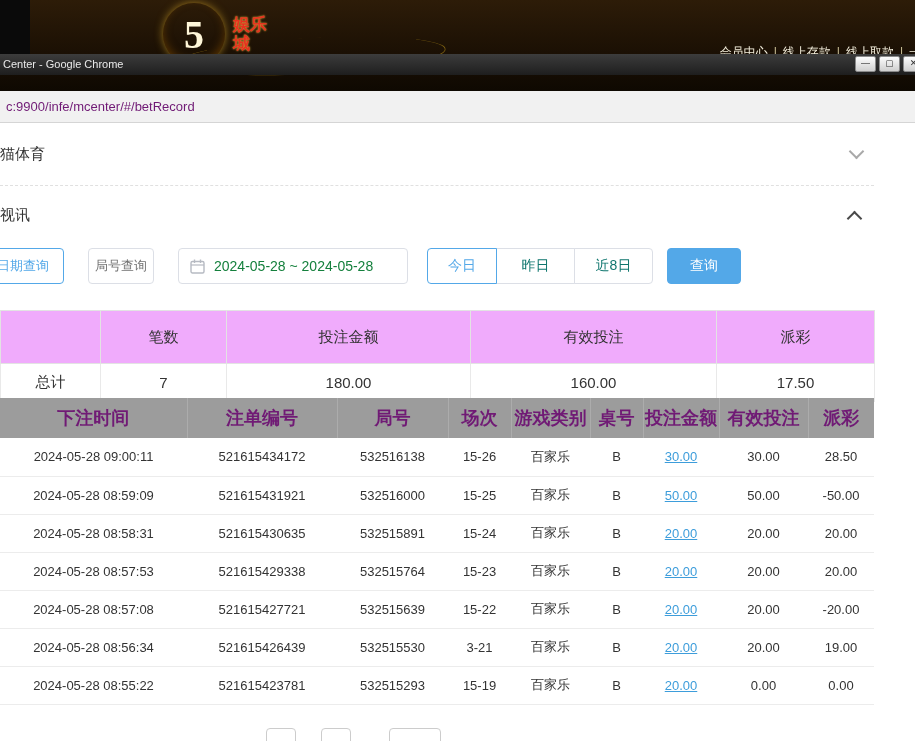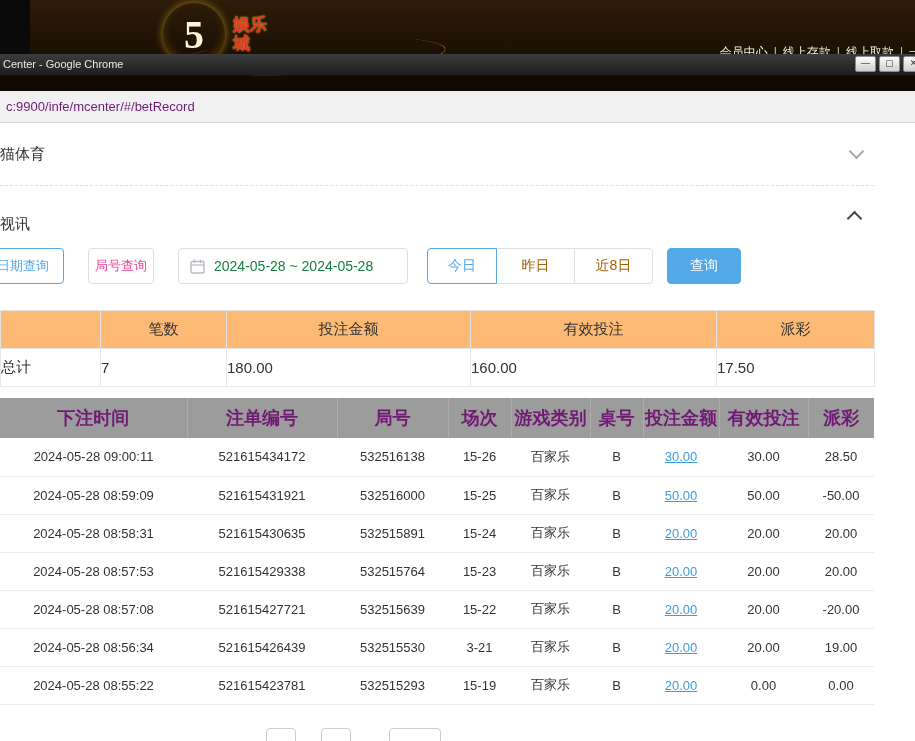--- a/index.html
+++ b/index.html
@@ -37,46 +37,46 @@
     background:linear-gradient(180deg,#fdfdfd,#cfcfcf); border:1px solid #8a8a8a; border-radius:2px;
     font-size:9px; line-height:13px; text-align:center; color:#333; }
   .urlbar { position:absolute; top:91px; left:0; width:915px; height:32px;
     background:#f1f1f1; border-bottom:1px solid #d5d5d5; }
   .url-text { position:absolute; left:6px; top:8px; font-size:13px; color:#701a75; }
 
   
   .page { position:absolute; top:123px; left:0; width:915px; height:618px; background:#fff; }
   .sec-label { position:absolute; left:0; font-size:15px; color:#333; }
   .sec1 { top:22px; }
-  .sec2 { top:92px; }
+  .sec2 { top:83px; }
   .chev { position:absolute; width:11px; height:11px; }
   .chev-down { left:851px; top:23px; border-right:2px solid #a9a9a9; border-bottom:2px solid #a9a9a9; transform:rotate(45deg); }
   .chev-up   { left:849px; top:90px; border-right:2px solid #4a4a4a; border-top:2px solid #4a4a4a; transform:rotate(-45deg); }
   .dashline { position:absolute; top:62px; left:0; width:874px; border-top:1px dashed #e0e0e0; }
 
   
   .btn { position:absolute; top:125px; height:36px; border:1px solid #dcdfe6; border-radius:4px;
-    background:#fff; color:#ec4899; font-size:13px; display:flex; align-items:center; justify-content:center; cursor:pointer; }
+    background:#fff; color:#737373; font-size:13px; display:flex; align-items:center; justify-content:center; cursor:pointer; }
   .date-query { left:-18px; width:82px; border-color:#53a8e8; color:#53a8e8; }
   .round-query { left:88px; width:66px; }
   .date-input { position:absolute; top:125px; left:178px; width:230px; height:36px;
     border:1px solid #dcdfe6; border-radius:4px; display:flex; align-items:center; padding-left:11px; cursor:pointer; background:#fff; }
   .date-text { font-size:14px; color:#15803d; margin-left:9px; }
   .quick-group { position:absolute; top:125px; left:427px; display:flex; }
-  .qbtn { width:79px; height:36px; border:1px solid #dcdfe6; background:#fff; color:#a16207;
+  .qbtn { width:79px; height:36px; border:1px solid #dcdfe6; background:#fff; color:#0f766e;
     font-size:14px; display:flex; align-items:center; justify-content:center; margin-left:-1px; cursor:pointer; }
   .qbtn.first { width:70px; margin-left:0; border-radius:4px 0 0 4px; }
   .qbtn.last { border-radius:0 4px 4px 0; }
   .qbtn.active { border-color:#53a8e8; color:#53a8e8; position:relative; z-index:2; }
   .search-btn { left:667px; width:74px; background:#53a8e8; border-color:#53a8e8; color:#fff; font-size:14px;text-align:right; }
 
   
   table.summary { position:absolute; top:187px; left:0; width:874px; border-collapse:collapse; table-layout:fixed; font-size:15px; color:#333; }
-  table.summary th { background:#fdba74; font-weight:400; height:38px; border:1px solid #e3e3e3; text-align:center; }
-  table.summary td { background:#fff; height:38px; border:1px solid #e9e9e9; text-align:left; }
+  table.summary th { background:#f0abfc; font-weight:400; height:53px; border:1px solid #e3e3e3; text-align:center; }
+  table.summary td { background:#fff; height:38px; border:1px solid #e9e9e9; text-align:center; }
 
   
   table.bets { position:absolute; top:275px; left:0; width:874px; border-collapse:collapse; table-layout:fixed; }
   table.bets th { background:#9c9c9c; color:#701a75; height:40px; font-size:18px; font-weight:bold; text-align:center; border-left:1px solid #acacac; }
   table.bets th:first-child { border-left:none; }
   table.bets td { height:38px; text-align:center; border-bottom:1px solid #ececec; color:#333; font-size:13px; background:#fff; }
   .link { color:#3d9ddb; text-decoration:underline; cursor:pointer; }
   .neg { color:#f3432b; }
 
   

